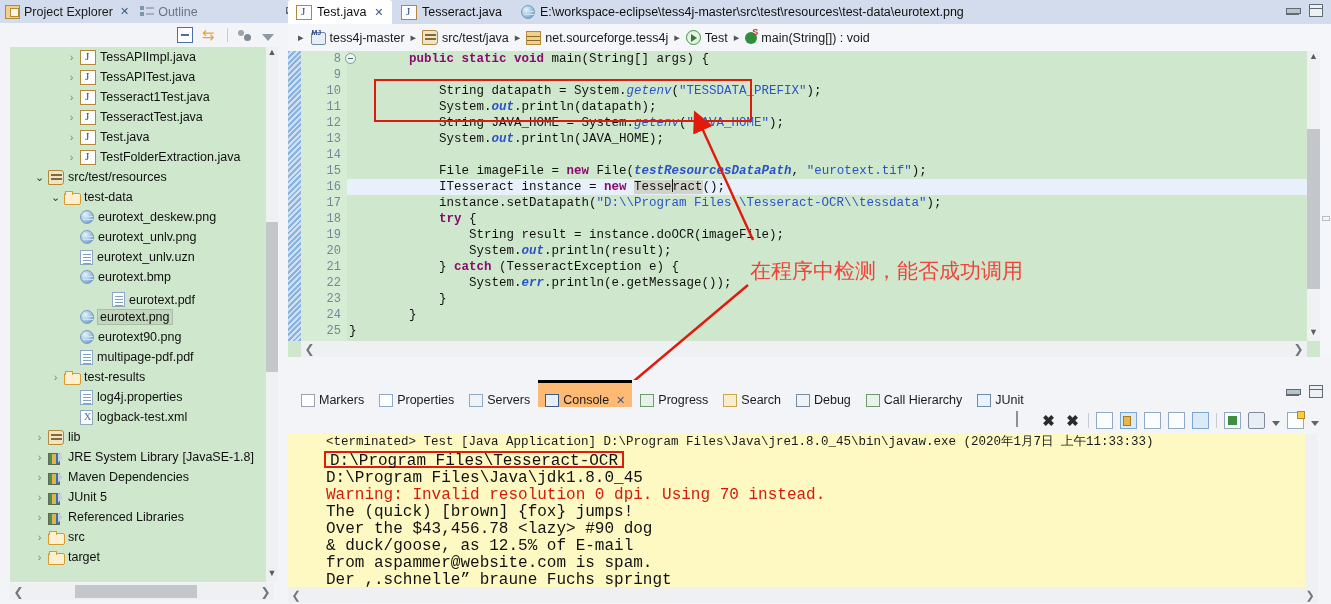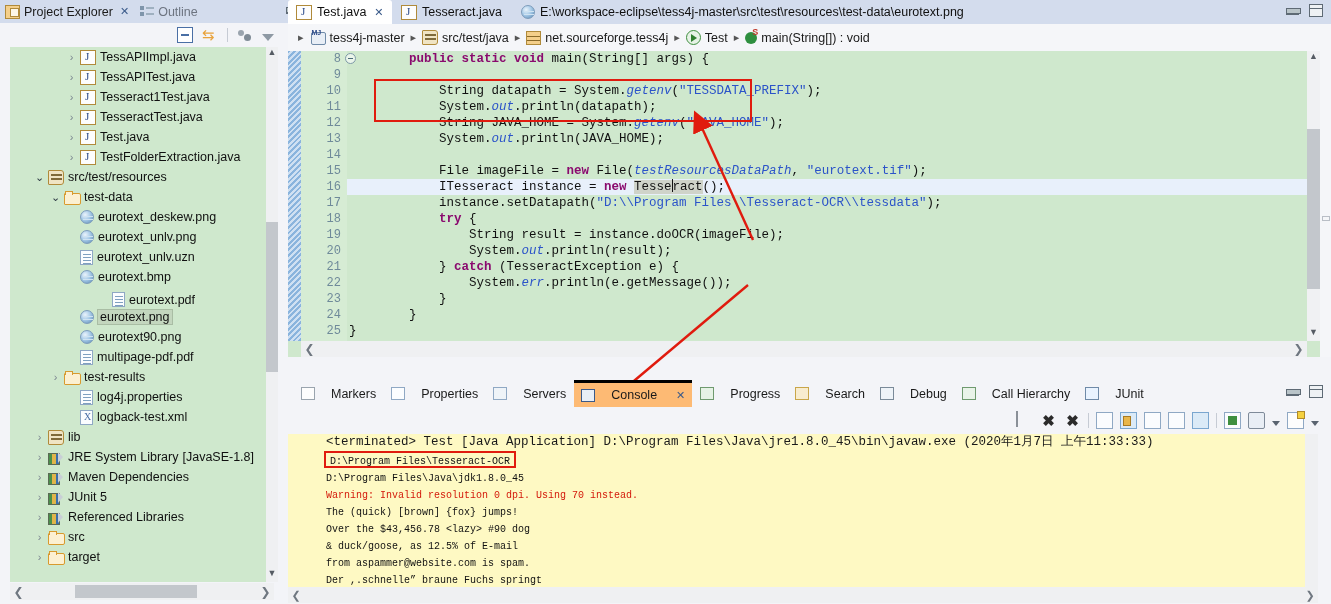--- a/index.html
+++ b/index.html
@@ -132,21 +132,21 @@
   .gline { height:16px; line-height:16px; text-align:right; padding-right:6px;
            font-family:"Liberation Mono", monospace; font-size:12px; color:#6f8a9a; position:relative;}
   .fold { position:absolute; right:-9px; top:2px; width:11px;height:11px;border:1px solid #7f9aa8;border-radius:50%;background:#eaf5ea;}
   .fold::after{content:"";position:absolute;left:2px;top:4px;width:5px;height:1px;background:#4a6a78;}
   .code-area { position:absolute; left:59px; top:0; width:960px; height:290px; overflow:hidden; }
   .cline { height:16px; line-height:16px; font-family:"Liberation Mono", monospace; font-size:12.5px;
            color:#111; white-space:pre; padding-left:2px; }
   .cline.hl { background:#e8f0fb; }
   .kw { color:#8a0a6e; font-weight:bold; }
   .str { color:#2b53c9; }
-  .fld { color:#2b53c9; font-style:italic; font-weight:normal; }
+  .fld { color:#2b53c9; font-style:italic; font-weight:bold; }
   .fld2 { color:#2b53c9; font-style:italic; }
   .sel-tok { background:#cfd3c9; }
   .caret { display:inline-block;width:1px;height:13px;background:#111;vertical-align:-2px; }
 
   .ed-hscroll { position:absolute; left:13px; top:290px; width:1006px; height:16px; background:#eff0f2; display:flex; align-items:center;}
   .ed-vscroll { position:absolute; right:11px; top:0; width:13px; height:290px; background:#f0f1f3;}
   .evs-thumb { position:absolute; left:0; top:78px; width:13px; height:160px; background:#c3c7cc;}
   .evs-up,.evs-dn{position:absolute;left:0;width:13px;height:14px;text-align:center;font-size:9px;color:#555b63;}
   .evs-up{top:0;}.evs-dn{bottom:0;}
   .ed-overview { position:absolute; right:0; top:0; width:11px; height:306px; background:#f5f6f9; }
@@ -154,21 +154,21 @@
 
   
   .ann-rect { position:absolute; border:2px solid #e01b0e; pointer-events:none; }
   .ann-text { position:absolute; color:#f0433a; font-size:21px; white-space:nowrap;
               font-family:"DejaVu Sans", sans-serif; }
   svg.ann-svg { position:absolute; left:0; top:0; pointer-events:none; overflow:visible; }
 
   
   .bottom { position:absolute; left:0; top:380px; width:1043px; height:224px; background:#f3f4f8; }
   .bt-tabbar { position:absolute; left:0; top:0; width:1043px; height:27px; display:flex; align-items:center; padding-left:6px; gap:1px;}
-  .bt-tab { display:flex; align-items:center; gap:16px; height:27px; padding:0 7px; font-size:12.5px; color:#1a1a1a; white-space:nowrap;}
+  .bt-tab { display:flex; align-items:flex-end; gap:4px; height:27px; padding:0 7px; font-size:12.5px; color:#1a1a1a; white-space:nowrap;}
   .bt-tab.active { background:#fdba74; font-weight:normal; border-top:3px solid #000000;}
   .bt-tab .close { font-size:11px; color:#3a5a8a; margin-left:3px;}
   .btwin-btns{position:absolute;right:8px;top:5px;display:flex;gap:10px;align-items:center;}
 
   .bt-toolbar { position:absolute; left:0; top:27px; width:1043px; height:27px; background:#f3f4f8;
                 display:flex; align-items:center; justify-content:flex-end; gap:7px; padding-right:12px;}
   .tbi { width:17px; height:17px; position:relative; }
   .tbi.sep { width:1px; height:15px; background:#c6cbd4; }
   .tbi-stop{background:#b9bec6;border:1px solid #8a9098;width:13px;height:13px;margin-top:2px;}
   .tbi-x{color:#2b2b2b;font-size:15px;font-weight:bold;line-height:17px;text-align:center;}
@@ -177,21 +177,21 @@
   .tbi-box.hl{background:#dbeaf7;border:1px solid #7aa6cf;}
   .tbi-lock::after{content:"";position:absolute;left:2px;top:3px;width:6px;height:8px;background:#e8b64a;border:1px solid #a87a22;}
   .tbi-disp{background:#e9eef5;border:1px solid #7e8a99;border-radius:2px;}
   .tbi-pin::after{content:"";position:absolute;left:3px;top:3px;width:9px;height:9px;background:#3f8f3f;}
   .tbi-caret{width:0;height:0;border-left:4px solid transparent;border-right:4px solid transparent;border-top:5px solid #5a6470;margin-top:6px;}
   .tbi-new{background:#fdfdfd;border:1px solid #8fa8c4;position:relative;}
   .tbi-new::after{content:"";position:absolute;right:-2px;top:-2px;width:6px;height:6px;background:#f4d03f;border:1px solid #b08a2a;}
 
   .console { position:absolute; left:0; top:54px; width:1030px; height:169px; background:#fef9c3; overflow:hidden;padding-left:34px;}
   .con-hdr { font-family:"Liberation Mono", monospace; font-size:12.5px; color:#1a1a1a; height:17px; line-height:17px; padding-left:4px; white-space:pre;}
-  .con-line { font-family:"Liberation Mono", monospace; font-size:10px; color:#111; height:17px; line-height:17px; padding-left:4px; white-space:pre;}
+  .con-line { font-family:"Liberation Mono", monospace; font-size:16px; color:#111; height:17px; line-height:17px; padding-left:4px; white-space:pre;}
   .con-line.warn { color:#d31a0b; }
   .con-vscroll{position:absolute;right:13px;top:54px;width:13px;height:153px;background:#eff0f2;}
   .con-hscroll{position:absolute;left:0;top:207px;width:1030px;height:16px;background:#eff0f2;display:flex;align-items:center;}
   .chs-arrow{width:16px;text-align:center;color:#6f7780;font-size:11px;}
   .bottom-right-edge{position:absolute;right:0;top:54px;width:13px;height:153px;background:#f3f4f8;}
 </style>
 </head>
 <body>
 
 <div class="app">
@@ -483,20 +483,21 @@
       </div>
       <div class="ed-hscroll">
         <div class="lhs-arrow">❮</div>
         <div class="lhs-track"></div>
         <div class="lhs-arrow">❯</div>
       </div>
     </div>
 
     <div class="ann-rect" style="left:86px; top:79px; width:378px; height:43px;"></div>
 
+    <div class="ann-text" style="left:462px; top:257px;">在程序中检测，能否成功调用</div>
 
     <svg class="ann-svg" width="1043" height="604">
       <defs>
         <marker id="ah" markerWidth="9" markerHeight="9" refX="1" refY="4.5" orient="auto">
           <polygon points="0,0 9,4.5 0,9" fill="#e01b0e"></polygon>
         </marker>
       </defs>
       <line x1="465" y1="240" x2="414" y2="128" stroke="#e01b0e" stroke-width="2.4" marker-end="url(#ah)"></line>
       <line x1="460" y1="285" x2="252" y2="460" stroke="#e01b0e" stroke-width="2.4" marker-end="url(#ah)"></line>
     </svg>

